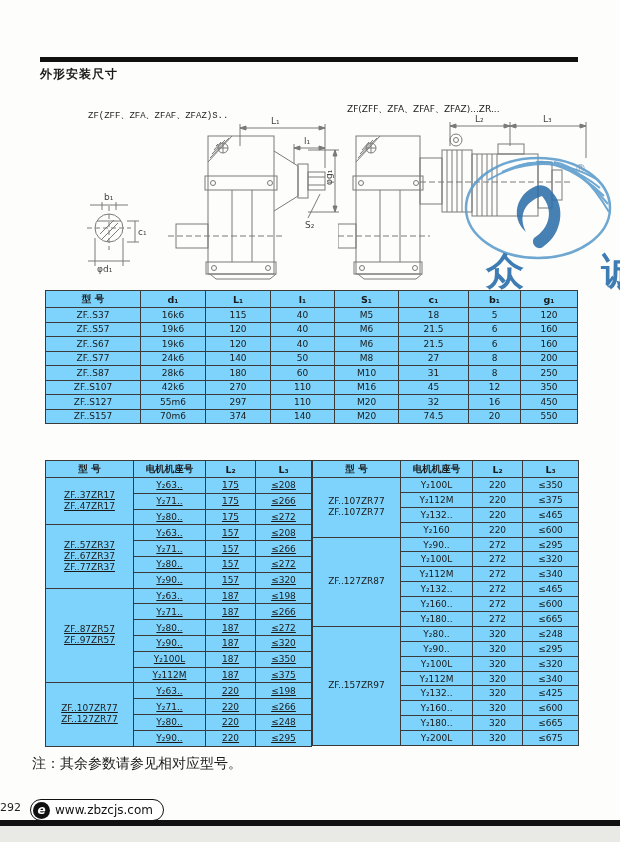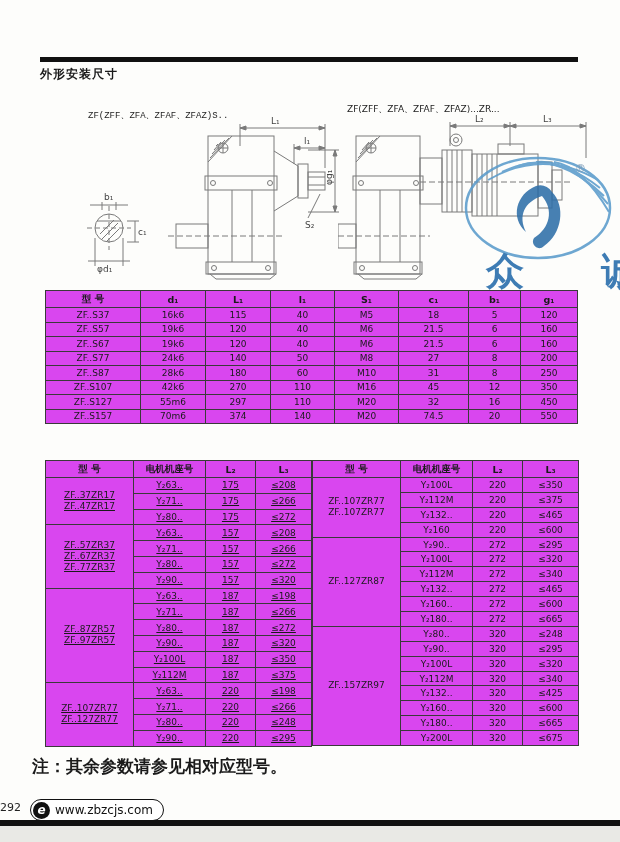--- a/index.html
+++ b/index.html
@@ -11,33 +11,33 @@
   }
   .abs{position:absolute;}
   .rule-top{left:40px;top:57px;width:538px;height:5px;background:#111;}
   .rule-bottom{left:0;top:820px;width:620px;height:6px;background:#111;}
   .edge-bottom{left:0;top:826px;width:620px;height:16px;background:#e9e9e5;}
   .page-title{left:40px;top:66px;font-size:12px;font-weight:bold;letter-spacing:1px;}
   .fig-label{font-size:9px;color:#222;white-space:nowrap;}
   .fig-label.left{left:88px;top:109px;font-family:Liberation Mono, monospace;}
   .fig-label.right{left:347px;top:103px;}
   svg text{font:9px "DejaVu Sans","Liberation Sans",sans-serif;fill:#444;}
-  table{border-collapse:collapse;table-layout:fixed;background:#d946ef;}
+  table{border-collapse:collapse;table-layout:fixed;background:#7dd3fc;}
   th,td{border:1px solid #3a3a3a;text-align:center;vertical-align:middle;
     font-size:9px;padding:0 1px;overflow:hidden;white-space:nowrap;}
   th{font-weight:bold;font-size:9.5px;height:16px;}
   .main-table{left:45px;top:290px;width:532px;}
   .main-table td{height:13.5px;}
   .motor-table{width:266px;}
   .motor-table.lt{left:45px;top:460px;}
   .motor-table.rt{left:312px;top:460px;}
   .motor-table.lt td{height:14.8px;text-decoration:underline;}
   .motor-table.rt td{height:13.9px;}
   .model-cell div{line-height:1.25;}
-  .note{left:32px;top:755px;font-size:17px;font-weight:bold;}
+  .note{left:32px;top:755px;font-size:14px;font-weight:normal;}
   .footer-badge{left:30px;top:799px;height:20px;border:1.5px solid #111;border-radius:11px;
     display:flex;align-items:center;gap:5px;padding:0 10px 0 2px;background:#fff;}
   .footer-badge .globe{width:17px;height:17px;border-radius:50%;background:#111;color:#fff;
     display:flex;align-items:center;justify-content:center;font-size:12px;font-weight:bold;font-style:italic;}
   .footer-badge .url{font-size:12px;font-weight:normal;color:#111;}
   .page-number{left:0;top:801px;width:620px;text-align:left;font-size:11px;color:#222;}
   .watermark{left:458px;top:146px;width:162px;height:152px;opacity:.88;pointer-events:none;z-index:6;}
   .wm-reg{left:575px;top:162px;font-size:11px;color:#7d9cb8;z-index:6;pointer-events:none;}
   .wm-text{left:486px;top:246px;font-size:38px;font-weight:bold;color:#3e7cb4;
     letter-spacing:32px;z-index:6;pointer-events:none;white-space:nowrap;}

